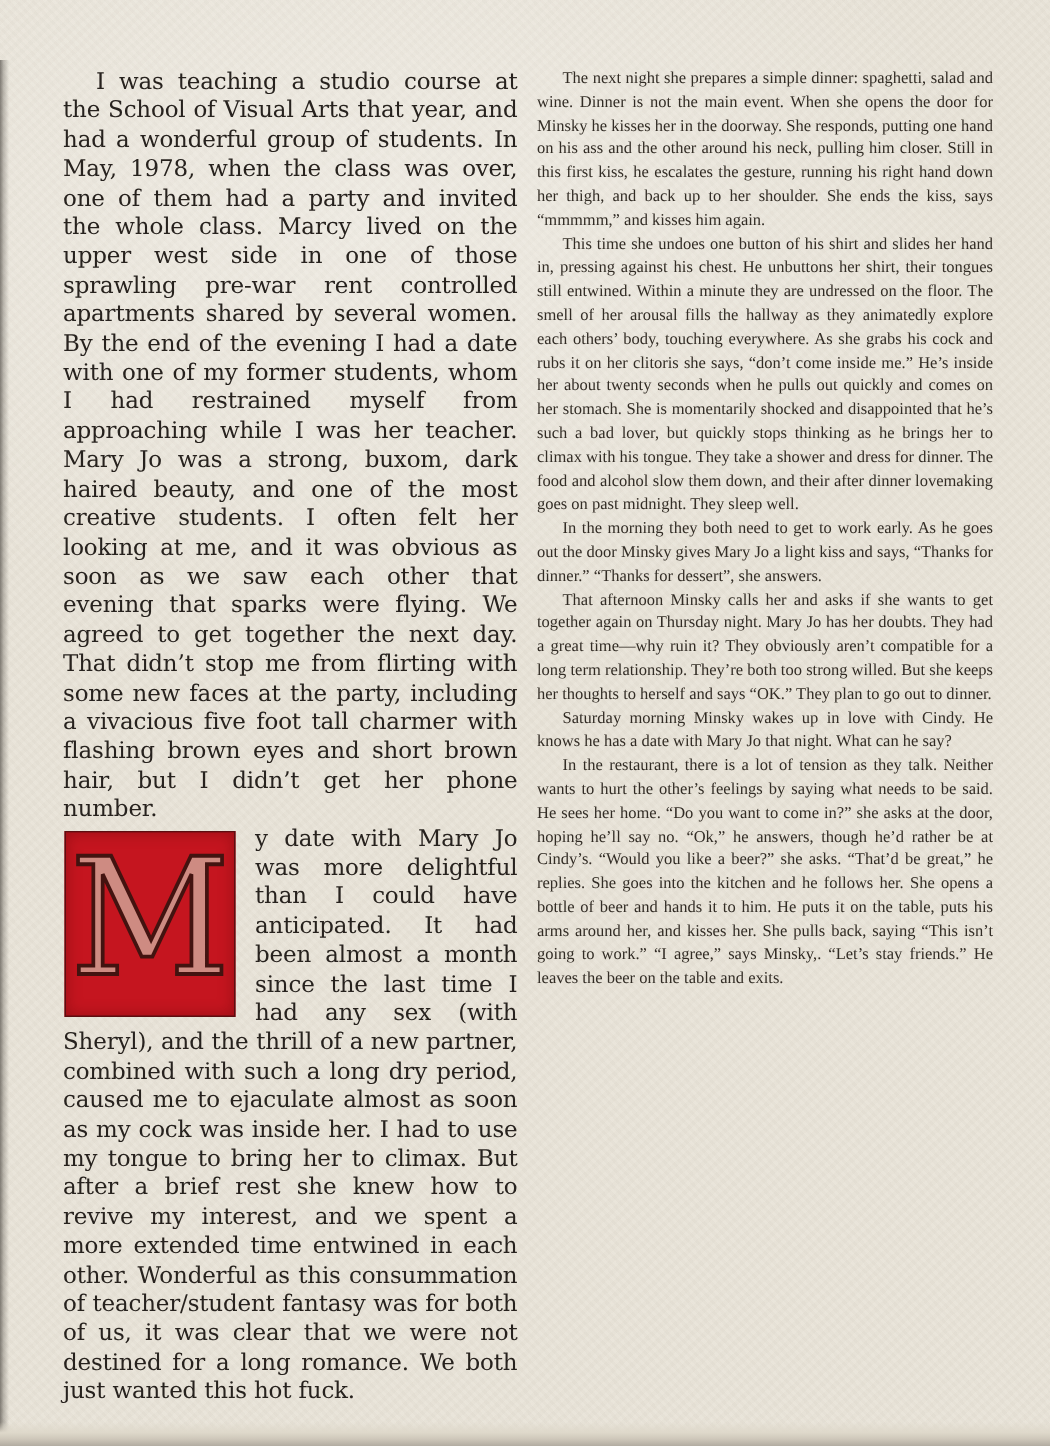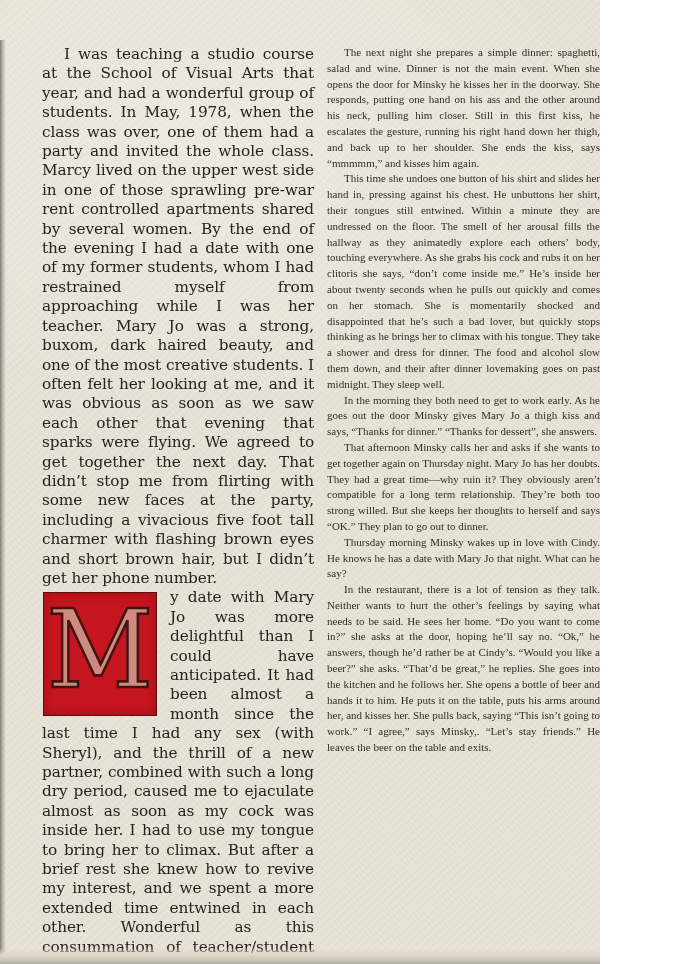--- a/index.html
+++ b/index.html
@@ -7,21 +7,21 @@
     padding: 0;
   }
   body {
     width: 700px;
     height: 964px;
     overflow: hidden;
     font-family: "DejaVu Serif", serif;
   }
   .page {
     position: relative;
-    width: 600px;
+    width: 700px;
     height: 964px;
     box-sizing: border-box;
     background:
       radial-gradient(ellipse 600px 400px at 35% 15%, rgba(255,255,255,0.28), rgba(255,255,255,0) 70%),
       repeating-linear-gradient(47deg, rgba(120,110,95,0.025) 0 2px, rgba(255,255,255,0.03) 2px 4px),
       repeating-linear-gradient(-43deg, rgba(120,110,95,0.02) 0 3px, rgba(255,255,255,0.025) 3px 6px),
       #e8e3d8;
     padding: 45px 0 0 42px;
   }
   .page-left-edge {
@@ -101,22 +101,22 @@
       <p class="para">
         <span class="dropcap-box">
             <span class="dropcap-letter">M</span>
           </span><span>y date with Mary Jo was more delightful than I could have anticipated. It had been almost a month since the last time I had any sex (with Sheryl), and the thrill of a new partner, combined with such a long dry period, caused me to ejaculate almost as soon as my cock was inside her. I had to use my tongue to bring her to climax. But after a brief rest she knew how to revive my interest, and we spent a more extended time entwined in each other. Wonderful as this consummation of teacher/student fantasy was for both of us, it was clear that we were not destined for a long romance. We both just wanted this hot fuck.</span>
       </p>
     </div>
 
     <div class="col-right">
       <p class="para indent">The next night she prepares a simple dinner: spaghetti, salad and wine. Dinner is not the main event. When she opens the door for Minsky he kisses her in the doorway. She responds, putting one hand on his ass and the other around his neck, pulling him closer. Still in this first kiss, he escalates the gesture, running his right hand down her thigh, and back up to her shoulder. She ends the kiss, says “mmmmm,” and kisses him again.</p>
       <p class="para indent">This time she undoes one button of his shirt and slides her hand in, pressing against his chest. He unbuttons her shirt, their tongues still entwined. Within a minute they are undressed on the floor. The smell of her arousal fills the hallway as they animatedly explore each others’ body, touching everywhere. As she grabs his cock and rubs it on her clitoris she says, “don’t come inside me.” He’s inside her about twenty seconds when he pulls out quickly and comes on her stomach. She is momentarily shocked and disappointed that he’s such a bad lover, but quickly stops thinking as he brings her to climax with his tongue. They take a shower and dress for dinner. The food and alcohol slow them down, and their after dinner lovemaking goes on past midnight. They sleep well.</p>
-      <p class="para indent">In the morning they both need to get to work early. As he goes out the door Minsky gives Mary Jo a thigh kiss and says, “Thanks for dinner.” “Thanks for dessert”, she answers.</p>
+      <p class="para indent">In the morning they both need to get to work early. As he goes out the door Minsky gives Mary Jo a light kiss and says, “Thanks for dinner.” “Thanks for dessert”, she answers.</p>
       <p class="para indent">That afternoon Minsky calls her and asks if she wants to get together again on Thursday night. Mary Jo has her doubts. They had a great time—why ruin it? They obviously aren’t compatible for a long term relationship. They’re both too strong willed. But she keeps her thoughts to herself and says “OK.” They plan to go out to dinner.</p>
-      <p class="para indent">Thursday morning Minsky wakes up in love with Cindy. He knows he has a date with Mary Jo that night. What can he say?</p>
+      <p class="para indent">Saturday morning Minsky wakes up in love with Cindy. He knows he has a date with Mary Jo that night. What can he say?</p>
       <p class="para indent">In the restaurant, there is a lot of tension as they talk. Neither wants to hurt the other’s feelings by saying what needs to be said. He sees her home. “Do you want to come in?” she asks at the door, hoping he’ll say no. “Ok,” he answers, though he’d rather be at Cindy’s. “Would you like a beer?” she asks. “That’d be great,” he replies. She goes into the kitchen and he follows her. She opens a bottle of beer and hands it to him. He puts it on the table, puts his arms around her, and kisses her. She pulls back, saying “This isn’t going to work.” “I agree,” says Minsky,. “Let’s stay friends.” He leaves the beer on the table and exits.</p>
     </div>
 
   </div>
 
   <div class="page-bottom-edge"></div>
 </div>
 
 </body></html>

